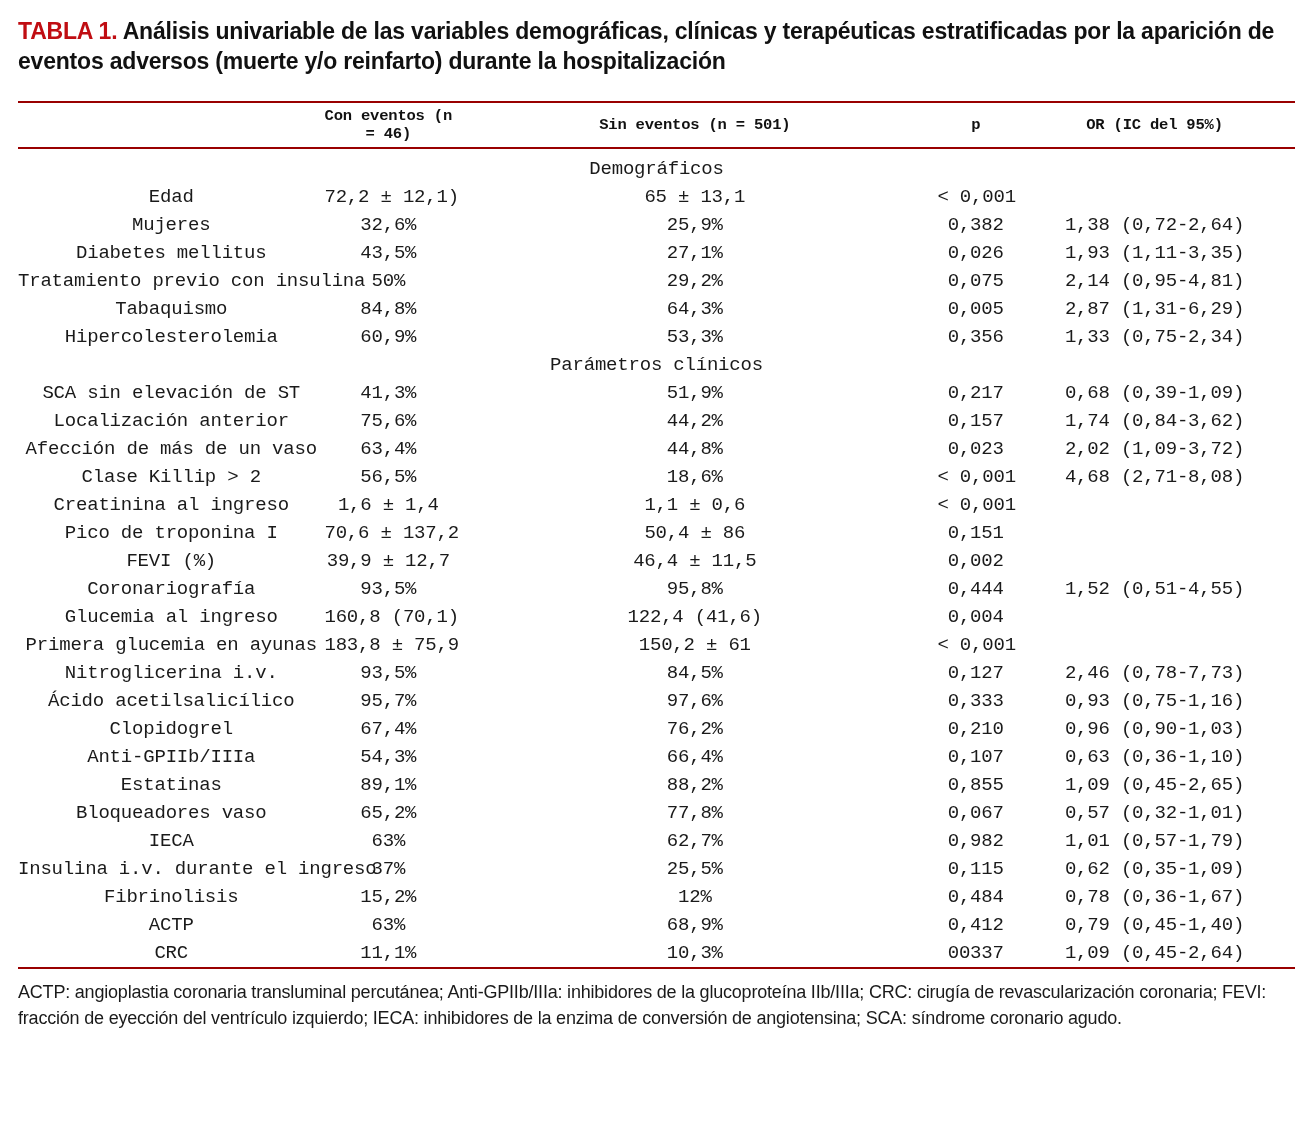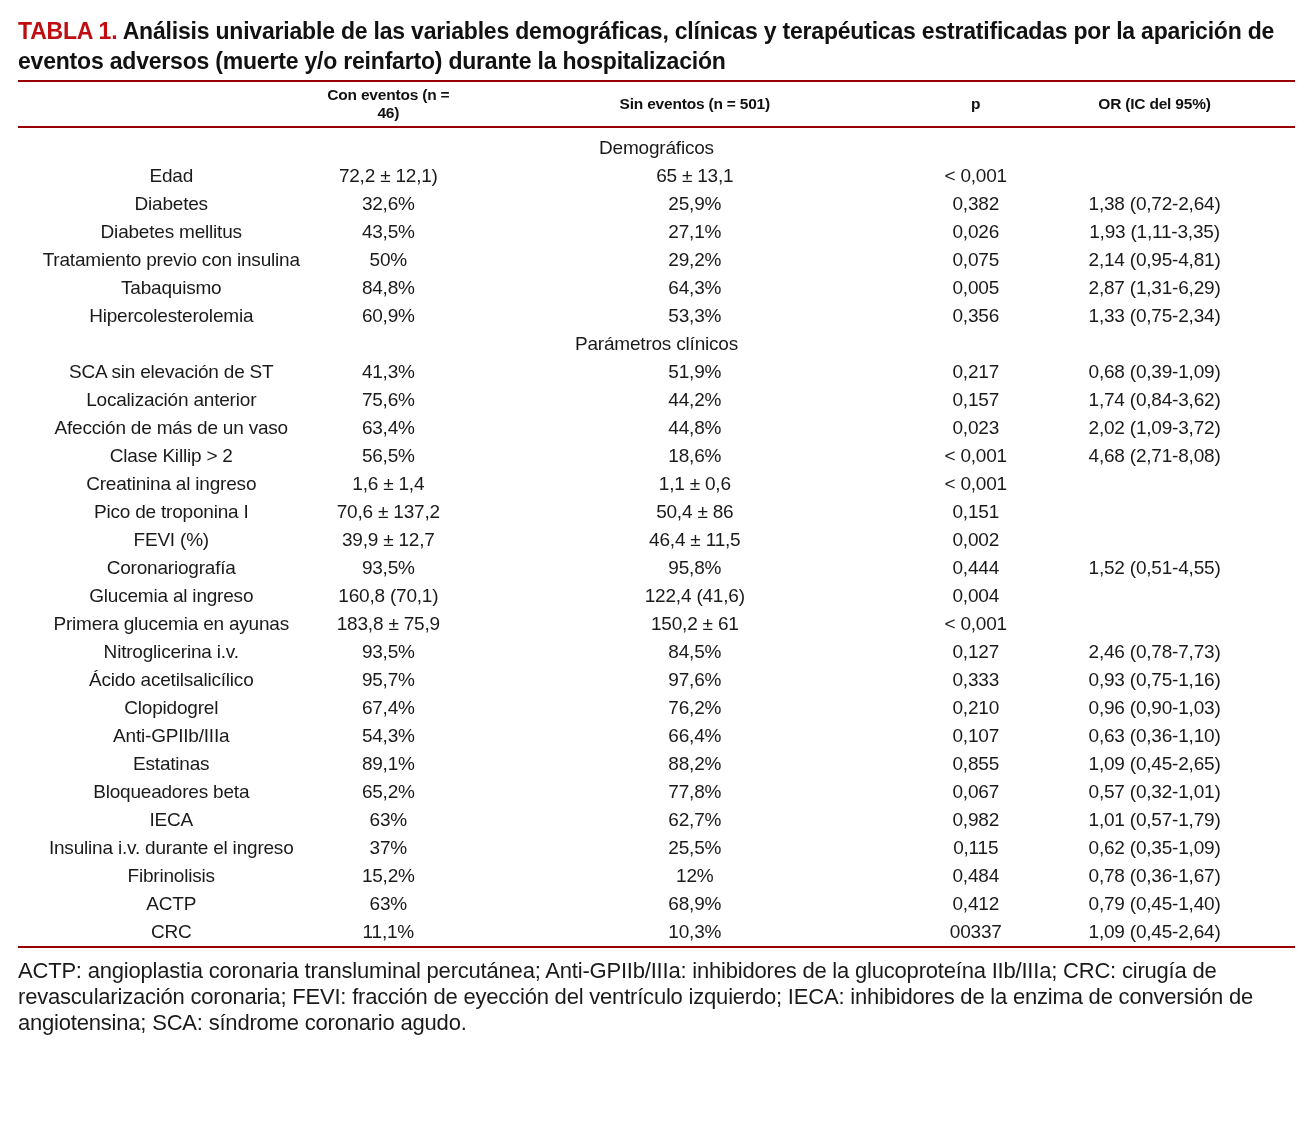--- a/index.html
+++ b/index.html
@@ -12,33 +12,34 @@
     font-family: "Liberation Sans", "DejaVu Sans", sans-serif;
     color: #1a1a1a;
     letter-spacing: -0.2px;
     overflow: hidden;
   }
   .title-block {
     font-size: 23px;
     line-height: 30px;
     font-weight: bold;
     color: #111111;
-    margin: 4px 0 4px 0;
+    margin: 4px 0 25px 0;
   }
   .tabla-label { color: #c00d12; font-weight: bold; }
   .rule {
     height: 2px;
     background: #990000;
     border: none;
     margin: 0;
   }
   table.stats {
     width: 100%;
     border-collapse: collapse;
     table-layout: fixed;
+    font-family: Liberation Mono, monospace;
   }
   table.stats th {
     font-size: 15.5px;
     font-weight: bold;
     text-align: center;
     color: #111111;
     height: 44px;
     vertical-align: middle;
     padding: 0;
     border-bottom: 2px solid #990000;
@@ -56,21 +57,21 @@
   td.section-label {
     text-align: left;
     padding-left: 0;
   }
   td.row-label {
     text-align: left;
     padding-left: 27px;
   }
   tbody tr:first-child td { padding-top: 6px; }
   .footnote {
-    font-size: 22px;
+    font-size: 18px;
     line-height: 26px;
     color: #1a1a1a;
     margin: 10px 0 0 0;
   }
 </style>
 </head>
 <body>
 
 <div class="page">
 
@@ -103,21 +104,21 @@
           <td colspan="5" class="section-label">Demográficos</td>
         </tr>
         <tr>
           <td class="row-label">Edad</td>
           <td>72,2 ± 12,1)</td>
           <td>65 ± 13,1</td>
           <td>&lt; 0,001</td>
           <td></td>
         </tr>
         <tr>
-          <td class="row-label">Diabetes</td>
+          <td class="row-label">Mujeres</td>
           <td>32,6%</td>
           <td>25,9%</td>
           <td>0,382</td>
           <td>1,38 (0,72-2,64)</td>
         </tr>
         <tr>
           <td class="row-label">Diabetes mellitus</td>
           <td>43,5%</td>
           <td>27,1%</td>
           <td>0,026</td>
@@ -246,21 +247,21 @@
           <td>0,63 (0,36-1,10)</td>
         </tr>
         <tr>
           <td class="row-label">Estatinas</td>
           <td>89,1%</td>
           <td>88,2%</td>
           <td>0,855</td>
           <td>1,09 (0,45-2,65)</td>
         </tr>
         <tr>
-          <td class="row-label">Bloqueadores beta</td>
+          <td class="row-label">Bloqueadores vaso</td>
           <td>65,2%</td>
           <td>77,8%</td>
           <td>0,067</td>
           <td>0,57 (0,32-1,01)</td>
         </tr>
         <tr>
           <td class="row-label">IECA</td>
           <td>63%</td>
           <td>62,7%</td>
           <td>0,982</td>

